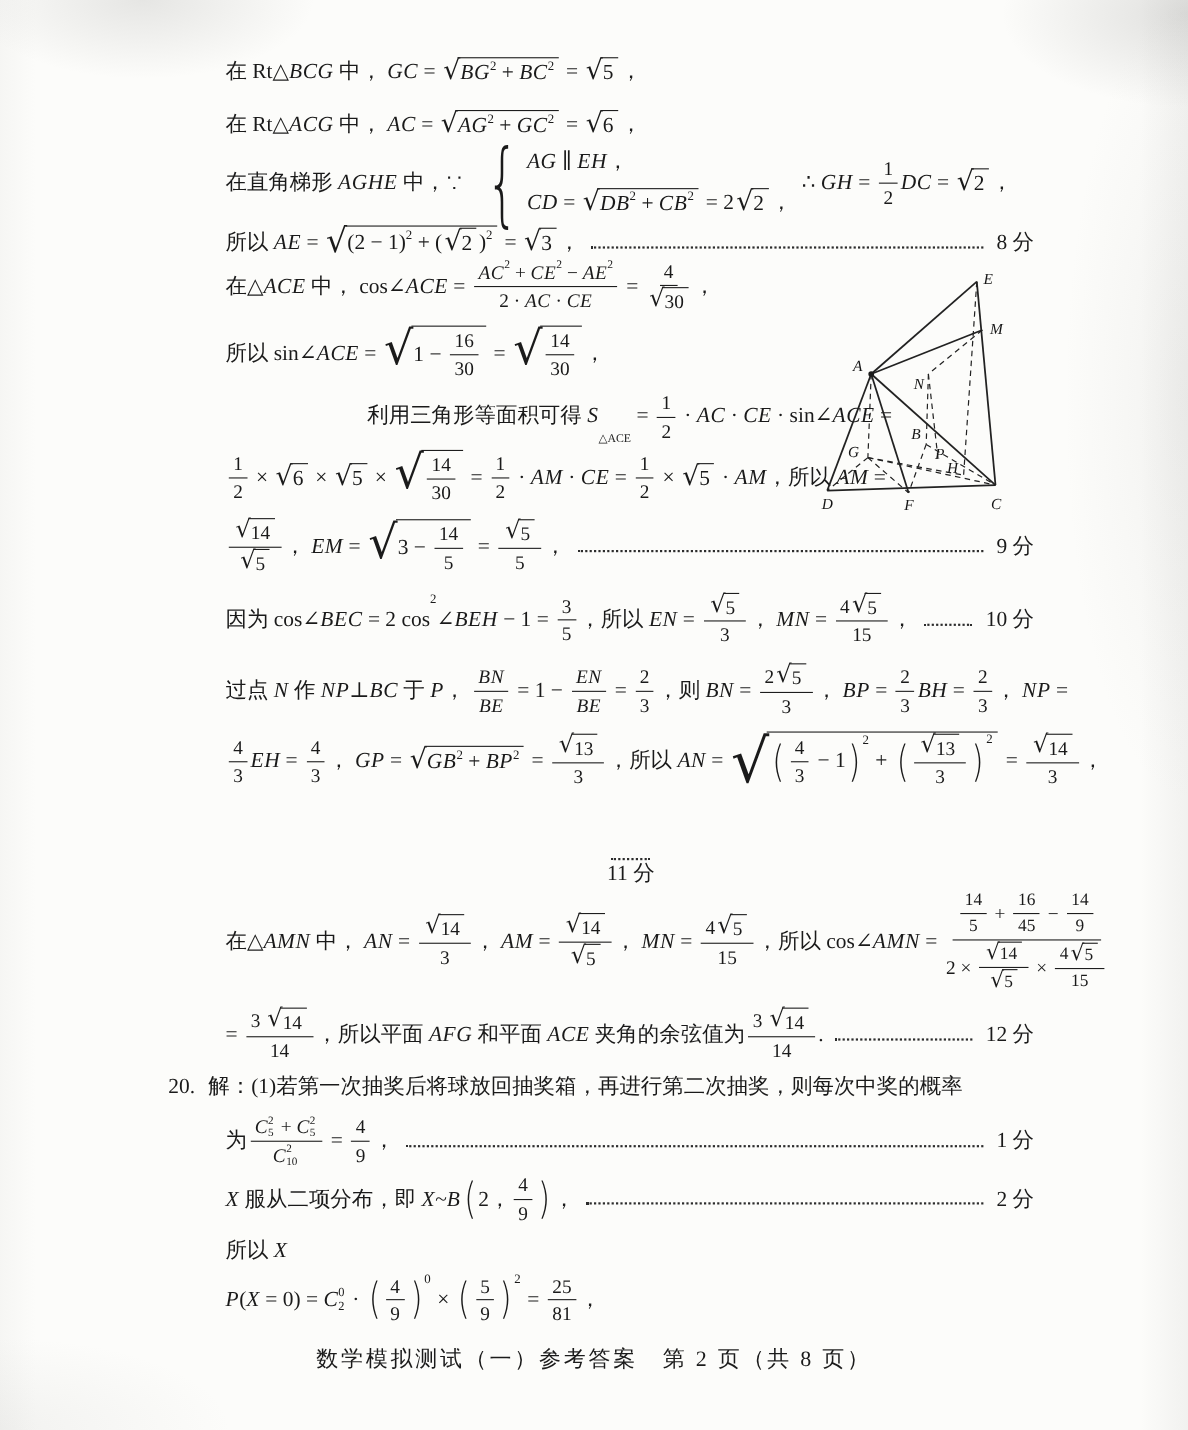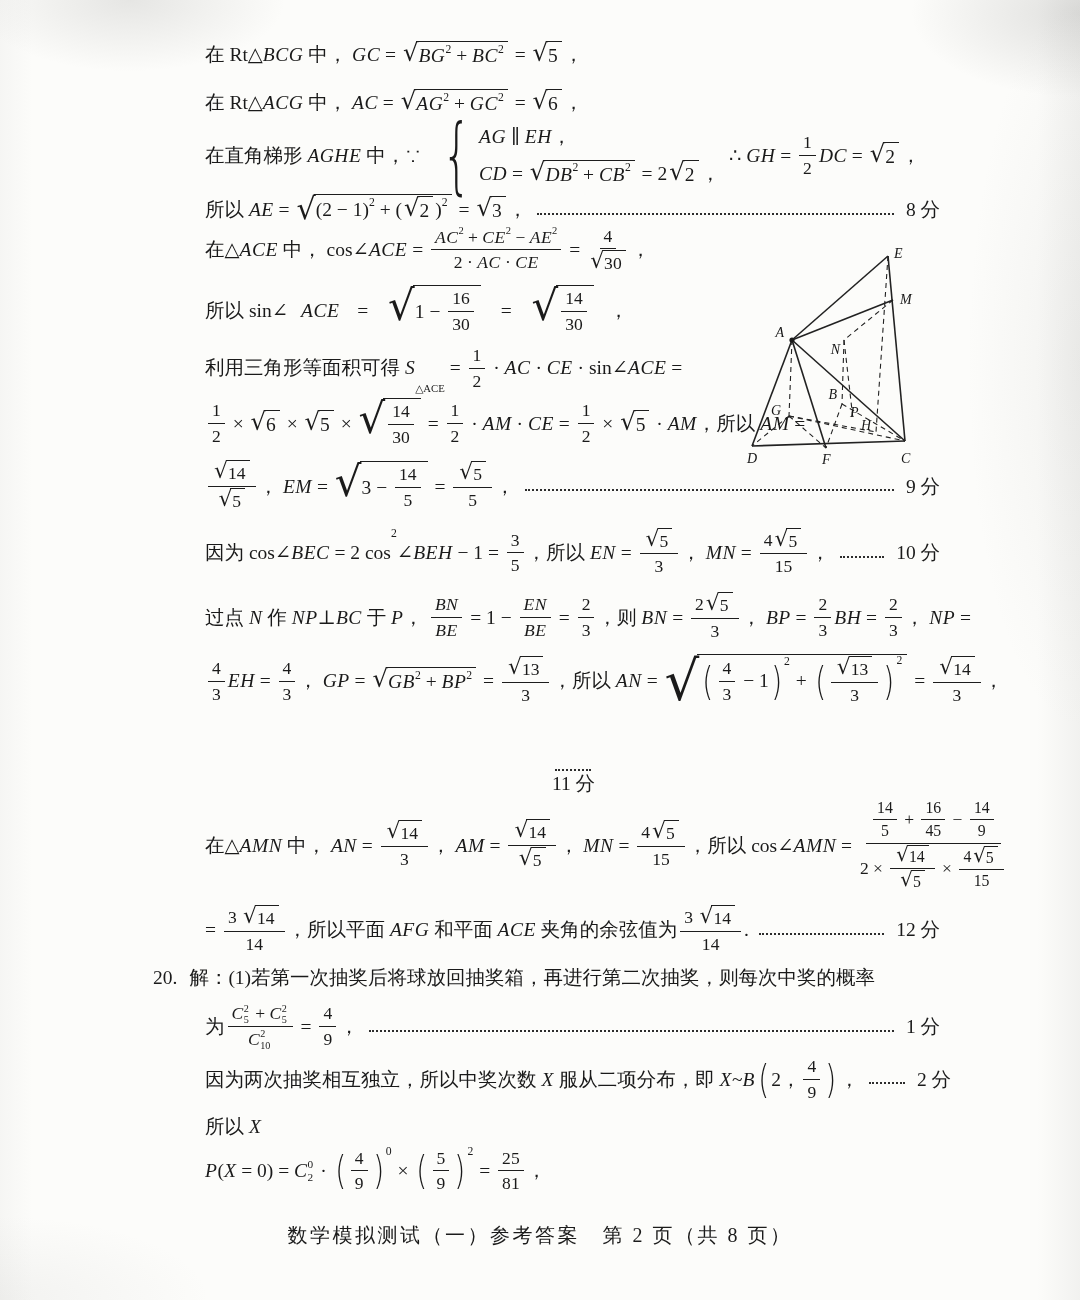--- a/index.html
+++ b/index.html
@@ -11,21 +11,21 @@
   }
   body::before{
     content:"";position:absolute;inset:0;pointer-events:none;
     background:
       radial-gradient(240px 110px at 12% 0%, rgba(150,150,148,.22), transparent 65%),
       radial-gradient(260px 130px at 100% 1%, rgba(140,140,138,.25), transparent 65%),
       radial-gradient(160px 520px at 100% 28%, rgba(180,180,178,.14), transparent 70%),
       radial-gradient(300px 120px at 0% 100%, rgba(170,170,168,.12), transparent 70%),
       linear-gradient(to right, rgba(190,190,188,.10), transparent 3%, transparent 96%, rgba(185,185,183,.16));
   }
-  #lines{position:absolute;left:205px;top:40px;width:735px;}
+  #lines{position:absolute;left:205px;top:51px;width:735px;}
   .line{display:flex;align-items:center;font-size:19.5px;line-height:1.3;flex-wrap:nowrap;min-height:30px;}
   .txt,.mi,.score,.qn{white-space:pre;}
   .mi{font-style:italic;letter-spacing:.5px;}
   .sup{font-size:.6em;align-self:flex-start;margin-top:-.15em;white-space:pre;}
   .sub{font-size:.55em;align-self:flex-end;margin-bottom:-.3em;white-space:pre;margin-top:25px;}
   .ss{display:inline-flex;flex-direction:column;justify-content:center;font-size:.58em;line-height:1.1;text-align:left;margin-right:2px;}
   .frac{display:inline-flex;flex-direction:column;align-items:center;font-size:.9em;margin:0 3px;vertical-align:middle;}
   .frac .num{border-bottom:1.4px solid #1d1d1d;padding:0 4px 1px;justify-content:center;}
   .frac .den{padding-top:1px;justify-content:center;}
   .num,.den,.body,.pc,.row{display:inline-flex;align-items:center;white-space:pre;}
@@ -43,22 +43,22 @@
   .rows{display:inline-flex;flex-direction:column;gap:10px;align-items:flex-start;}
   .dots{flex:1 1 40px;min-width:36px;border-bottom:2.6px dotted #2c2c2c;align-self:center;margin:8px 10px 0;}
   .score{margin-left:2px;}
   .qn{margin-left:-52px;margin-right:12px;font-family:Liberation Serif, serif;}
   
   #lines .line:nth-child(1){margin-top:0;}
   #lines .line:nth-child(2){margin-top:18px;}
   #lines .line:nth-child(3){margin-top:5px;}
   #lines .line:nth-child(4){margin-top:6px;}
   #lines .line:nth-child(5){margin-top:0px;}
-  #lines .line:nth-child(6){margin-top:10px;gap:13px;}
-  #lines .line:nth-child(7){margin-top:8px;}
+  #lines .line:nth-child(6){margin-top:10px;}
+  #lines .line:nth-child(7){margin-top:8px;justify-content:center;}
   #lines .line:nth-child(8){margin-top:6px;}
   #lines .line:nth-child(9){margin-top:11px;}
   #lines .line:nth-child(10){margin-top:15px;}
   #lines .line:nth-child(11){margin-top:14px;justify-content:space-between;}
   #lines .line:nth-child(12){margin-top:11px;}
   #lines .line:nth-child(13){margin-top:13px;flex-direction:column;}
   #lines .line:nth-child(14){margin-top:1px;}
   #lines .line:nth-child(15){margin-top:12px;}
   #lines .line:nth-child(16){margin-top:7px;}
   #lines .line:nth-child(17){margin-top:10px;}
@@ -452,21 +452,20 @@
         <span class="txt"> = </span>
         <span class="frac">
           <span class="num"><span class="txt">4</span></span>
           <span class="den"><span class="txt">9</span></span>
         </span>
         <span class="txt">，</span>
         <span class="dots"></span>
         <span class="score">1 分</span>
       </div>
       <div class="line">
-        <span class="txt">因为两次抽奖相互独立，所以中奖次数 </span>
         <span class="mi">X</span>
         <span class="txt"> 服从二项分布，即 </span>
         <span class="mi">X</span>
         <span class="txt">~</span>
         <span class="mi">B</span>
         <span class="par">
           <span class="p">(</span>
           <span class="pc"><span class="txt">2，</span><span class="frac"><span class="num"><span class="txt">4</span></span><span class="den"><span class="txt">9</span></span></span></span>
           <span class="p">)</span>
         </span>

